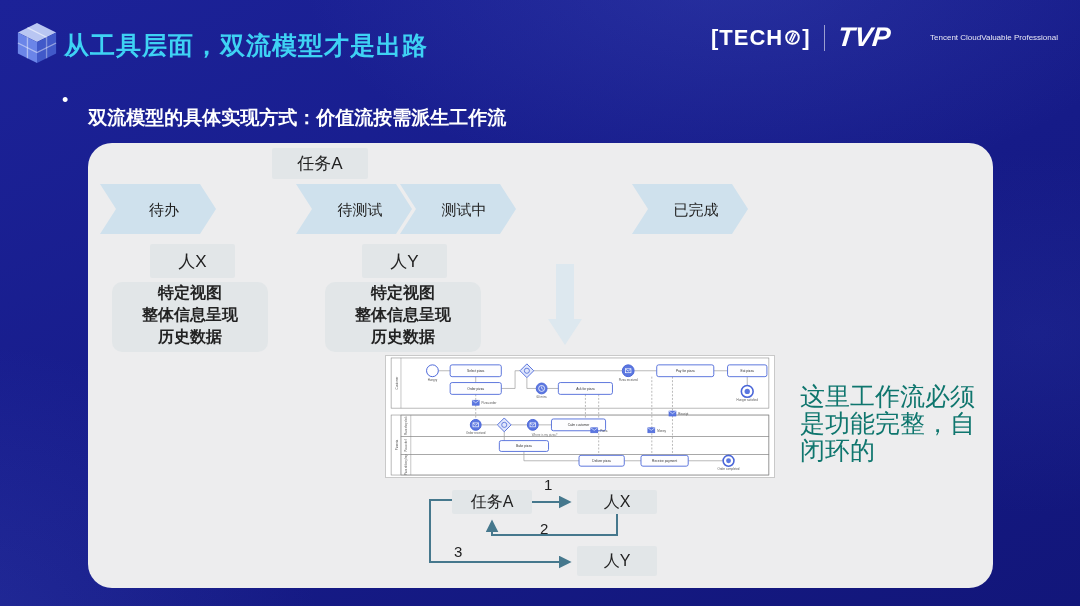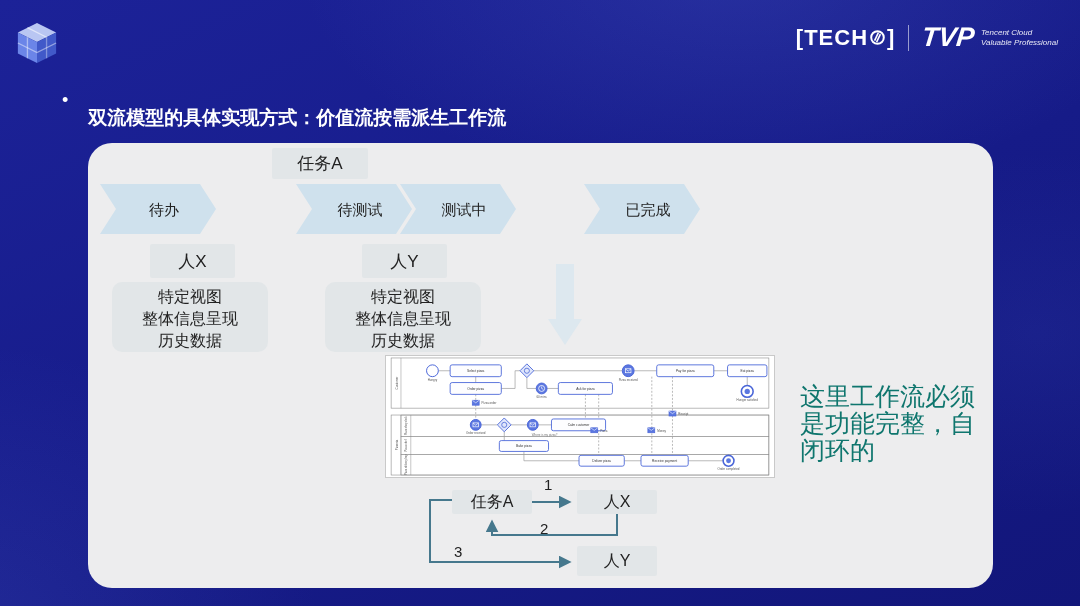--- a/index.html
+++ b/index.html
@@ -14,41 +14,41 @@
   }
   
   #cube-icon{position:absolute;left:14px;top:21px;}
   #page-title{position:absolute;left:64px;top:29px;font-size:25px;font-weight:bold;color:#3ed2f4;letter-spacing:1px;}
   #logos{position:absolute;right:22px;top:22px;display:flex;align-items:center;gap:13px;color:#fff;}
   #techo-logo{display:flex;align-items:center;font-weight:bold;font-size:22px;letter-spacing:1px;}
   #techo-logo .o-icon{margin:0 1px;}
   #logo-divider{width:1px;height:26px;background:rgba(255,255,255,.55);}
   #tvp-logo{display:flex;align-items:center;gap:6px;}
   #tvp-word{font-size:27px;font-weight:800;font-style:italic;transform:skewX(-6deg);letter-spacing:0px;}
-  #tvp-sub{display:flex;flex-direction:column;font-size:8px;font-style:italic;line-height:10px;color:#e8e8f5;}
+  #tvp-sub{display:flex;font-size:8px;line-height:10px;color:#e8e8f5;margin-left:34px;}
   
   #bullet-line{position:absolute;left:62px;top:88px;color:#fff;display:flex;gap:20px;align-items:flex-start;}
   #bullet-dot{font-size:18px;line-height:24px;}
   #bullet-text{font-size:19px;font-weight:bold;line-height:24px;margin-top:18px;}
   
   #panel{position:absolute;left:88px;top:143px;width:905px;height:445px;background:#ededee;border-radius:24px;}
   .gray-box{position:absolute;background:#e2e6e8;color:#222;display:flex;align-items:center;justify-content:center;border-radius:2px;}
   #task-top-box{left:184px;top:5px;width:96px;height:31px;font-size:17px;}
   
   #chevron-row{position:absolute;left:0;top:41px;width:640px;height:50px;}
   .chevron{position:absolute;top:0;width:116px;height:50px;background:#cfe1ed;
     clip-path:polygon(0 0,100px 0,116px 25px,100px 50px,0 50px,16px 25px);
     display:flex;align-items:center;justify-content:center;}
   .chevron-label{padding-left:12px;font-size:15px;line-height:17px;color:#222;text-align:center;}
   
   #person-x-box{left:62px;top:101px;width:85px;height:34px;font-size:17px;}
   #person-y-box{left:274px;top:101px;width:85px;height:34px;font-size:17px;}
   .view-box{position:absolute;top:139px;width:156px;height:70px;background:#e2e6e8;border-radius:10px;
-    display:flex;flex-direction:column;align-items:center;justify-content:flex-end;
-    font-size:16px;line-height:22px;color:#222;text-align:center;}
+    display:flex;flex-direction:column;align-items:center;justify-content:flex-start;
+    font-size:16px;line-height:22px;color:#222;text-align:center;font-weight:bold;}
   #view-box-1{left:24px;}
   #view-box-2{left:237px;}
   
   #down-arrow-shaft{position:absolute;left:468px;top:121px;width:18px;height:55px;background:#dde8ef;}
   #down-arrow-head{position:absolute;left:460px;top:176px;width:0;height:0;
     border-left:17px solid transparent;border-right:17px solid transparent;border-top:26px solid #dde8ef;}
   
   #bpmn-box{position:absolute;left:297px;top:212px;width:390px;height:123px;background:#fff;border:1px solid #c9c9c9;box-sizing:border-box;}
   
   #workflow-note{position:absolute;left:712px;top:240px;width:192px;font-size:25px;line-height:27px;color:#0f766e;}
@@ -69,20 +69,21 @@
 
   <svg id="cube-icon" width="46" height="44" viewBox="0 0 48 46">
     <polygon points="24,2 44,12 24,22 4,12" fill="#b9c6f2"></polygon>
     <polygon points="4,12 24,22 24,44 4,34" fill="#6b85e8"></polygon>
     <polygon points="24,22 44,12 44,34 24,44" fill="#4159c9"></polygon>
     <polyline points="14,7 34,17" stroke="rgba(255,255,255,.55)" stroke-width="1.4" fill="none"></polyline>
     <polyline points="4,23 24,33 44,23" stroke="rgba(255,255,255,.45)" stroke-width="1.4" fill="none"></polyline>
     <line x1="14" y1="17" x2="14" y2="39" stroke="rgba(255,255,255,.45)" stroke-width="1.4"></line>
     <line x1="34" y1="17" x2="34" y2="39" stroke="rgba(255,255,255,.35)" stroke-width="1.4"></line>
   </svg>
+  <div id="page-title">从工具层面，双流模型才是出路</div>
 
   <div id="logos">
     <div id="techo-logo">
       <span>[TECH</span>
       <svg class="o-icon" width="17" height="17" viewBox="0 0 17 17">
         <circle cx="8.5" cy="8.5" r="6.3" fill="none" stroke="#fff" stroke-width="2"></circle>
         <line x1="5.6" y1="11.6" x2="9.4" y2="3.6" stroke="#fff" stroke-width="1.6"></line>
         <line x1="7.6" y1="13.2" x2="11.4" y2="5.2" stroke="#fff" stroke-width="1.6"></line>
       </svg>
       <span>]</span>
@@ -115,21 +116,21 @@
         <div class="chevron" style="left: 208px;">
           <div class="chevron-label">
             <div>待测试</div>
           </div>
         </div>
         <div class="chevron" style="left: 312px;">
           <div class="chevron-label">
             <div>测试中</div>
           </div>
         </div>
-        <div class="chevron" style="left: 496px;">
+        <div class="chevron" style="left: 544px;">
           <div class="chevron-label">
             <div>已完成</div>
           </div>
         </div>
       </div>
 
     <div id="person-x-box" class="gray-box">人X</div>
     <div id="person-y-box" class="gray-box">人Y</div>
 
     <div id="view-box-1" class="view-box">

